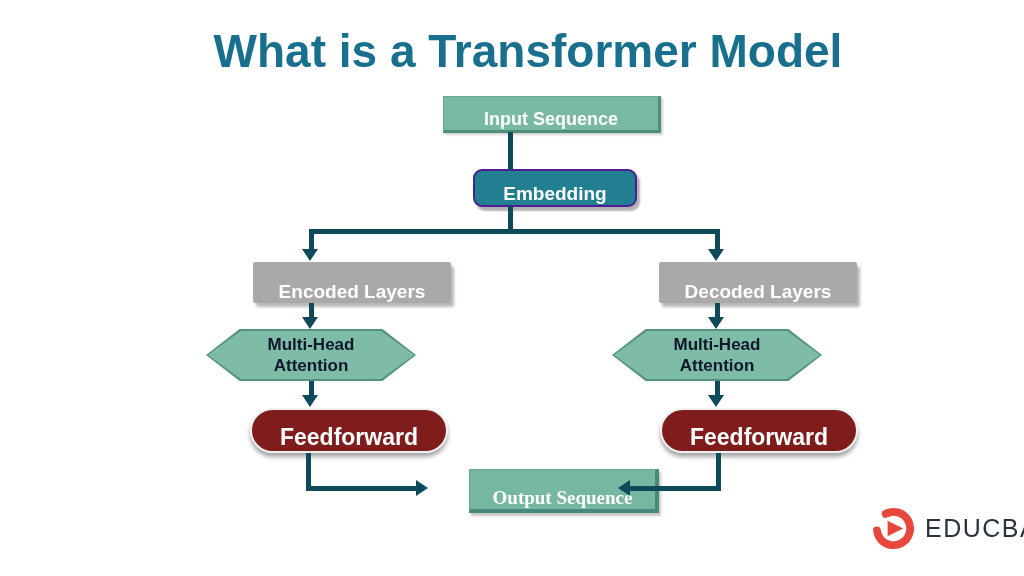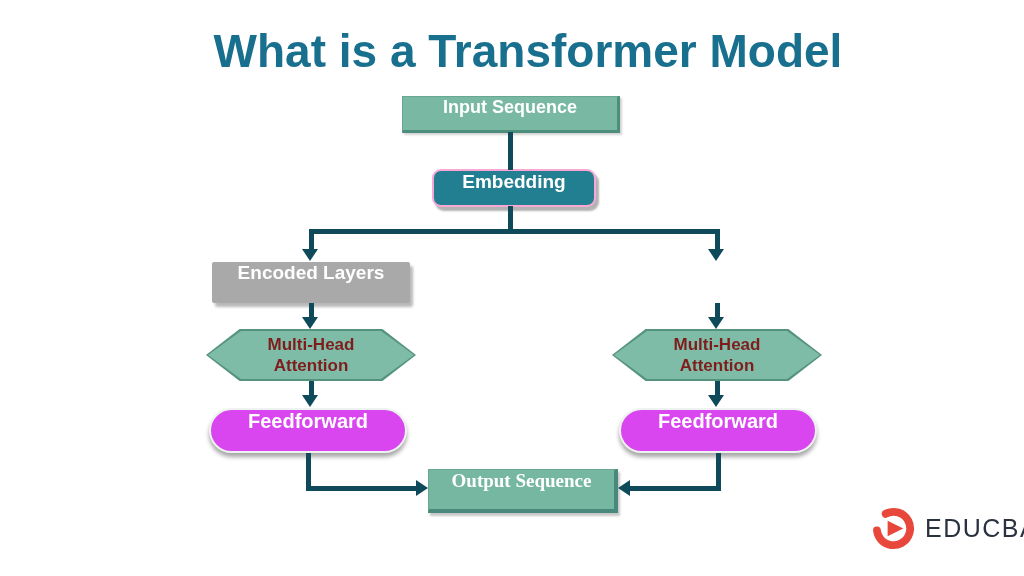--- a/index.html
+++ b/index.html
@@ -23,42 +23,43 @@
     font-size: 46px;
     font-weight: bold;
     color: #19708e;
     letter-spacing: 0px;
   }
 
   
   .node {
     position: absolute;
     display: flex;
-    align-items: flex-start;
+    align-items: flex-end;
     justify-content: center;
     color: #ffffff;
     font-weight: bold;
     text-align: center;
     box-sizing: border-box;
+    margin-left: 41px;
   }
 
   .n-input {
     left: 402px; top: 96px; width: 218px; height: 37px;
     background: #79b8a3;
     border: 1px solid #69a890;
     border-right: 3px solid #4c8d7c;
     border-bottom: 3px solid #4c8d7c;
     font-size: 18px;
     box-shadow: 2px 2px 2px rgba(0,0,0,0.18);
   }
 
   .n-embedding {
     left: 432px; top: 169px; width: 164px; height: 38px;
     background: #227e91;
-    border: 2px solid #f9a8d4;
+    border: 2px solid #4c1d95;
     border-radius: 9px;
     font-size: 19px;
     box-shadow: 3px 4px 2px rgba(0,0,0,0.30);
   }
 
   .n-gray {
     top: 262px; width: 198px; height: 41px;
     background: #a9a9a9;
     border-radius: 2px;
     font-size: 19px;
@@ -78,32 +79,32 @@
   .hex-right { left: 612px; }
   .hex-inner {
     position: absolute;
     left: 2px; top: 2px; right: 2px; bottom: 2px;
     background: #7fbca7;
     clip-path: polygon(0% 50%, 16% 0%, 84% 0%, 100% 50%, 84% 100%, 16% 100%);
     display: flex;
     flex-direction: column;
     align-items: center;
     justify-content: center;
-    color: #7f1d1d;
+    color: #0f172a;
     font-weight: bold;
     font-size: 17px;
     line-height: 21px;
   }
 
   .n-feedforward {
     top: 408px; width: 198px; height: 45px;
-    background: #d946ef;
+    background: #7f1d1d;
     border: 2px solid #eef3f1;
     border-radius: 23px;
-    font-size: 20px;
+    font-size: 23px;
     box-shadow: 0px 4px 4px rgba(0,0,0,0.35);
   }
   .ff-left  { left: 209px; }
   .ff-right { left: 619px; }
 
   .n-output {
     left: 428px; top: 469px; width: 190px; height: 44px;
     background: #76b7a2;
     border: 1px solid #69a890;
     border-right: 4px solid #47897a;
@@ -159,20 +160,23 @@
   </div>
 
   <div class="node n-embedding">
     <span>Embedding</span>
   </div>
 
   <div class="node n-gray n-encoded">
     <span>Encoded Layers</span>
   </div>
 
+  <div class="node n-gray n-decoded">
+    <span>Decoded Layers</span>
+  </div>
 
   <div class="hex-outer hex-left">
     <div class="hex-inner">
       <span>Multi-Head</span>
       <span>Attention</span>
     </div>
   </div>
 
   <div class="hex-outer hex-right">
     <div class="hex-inner">

